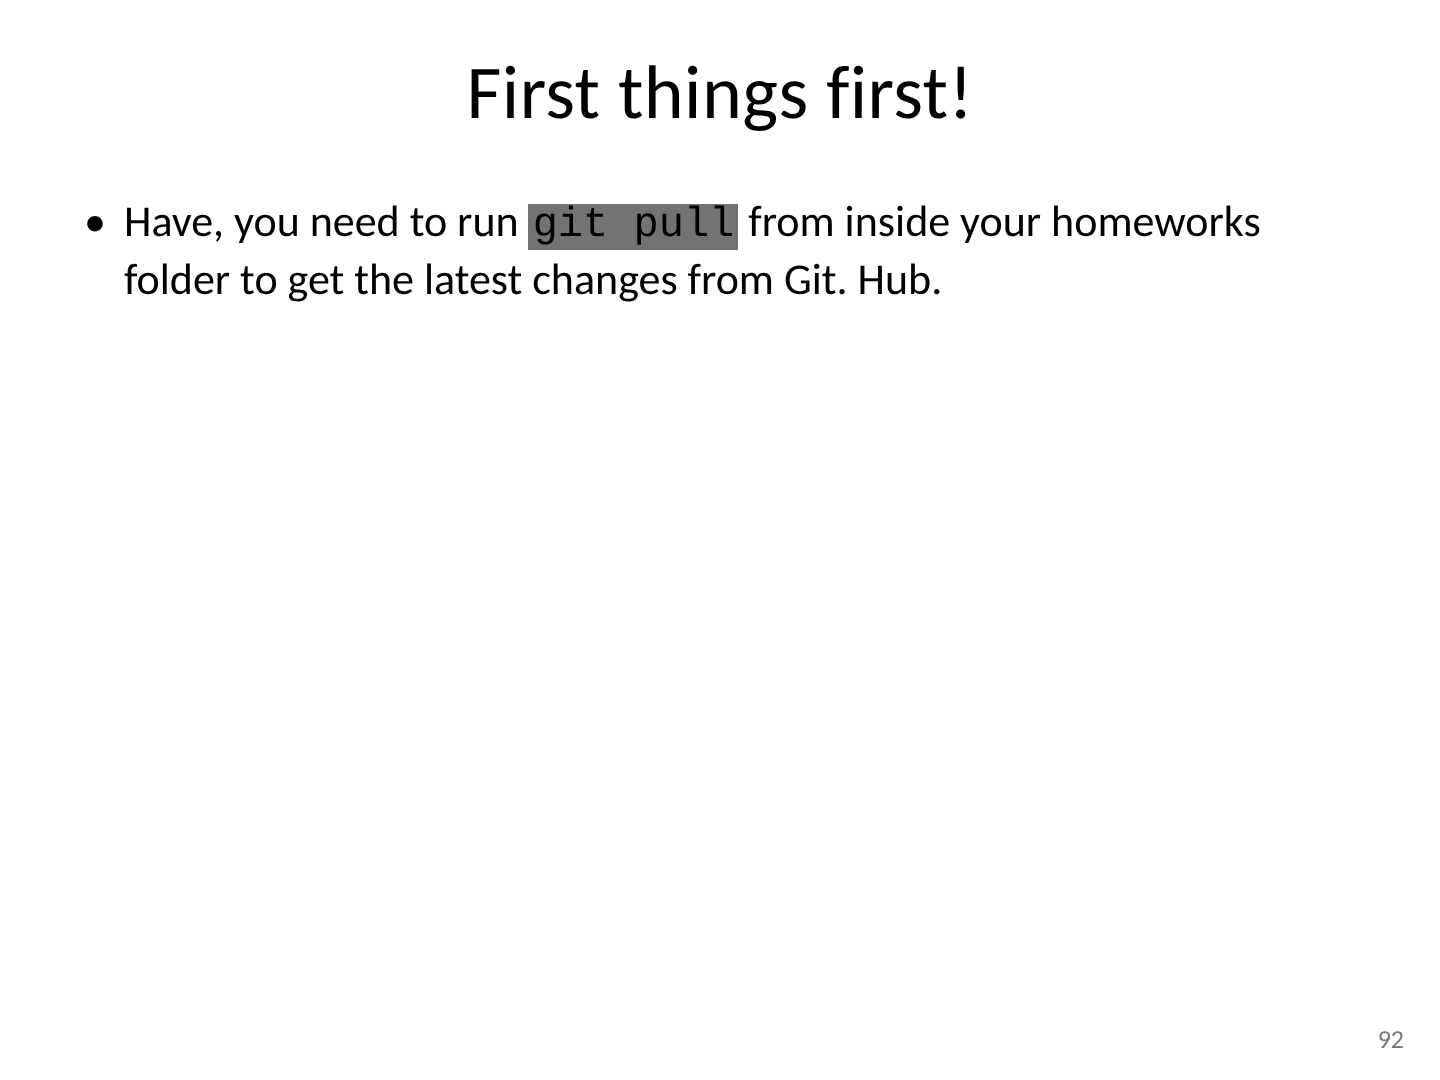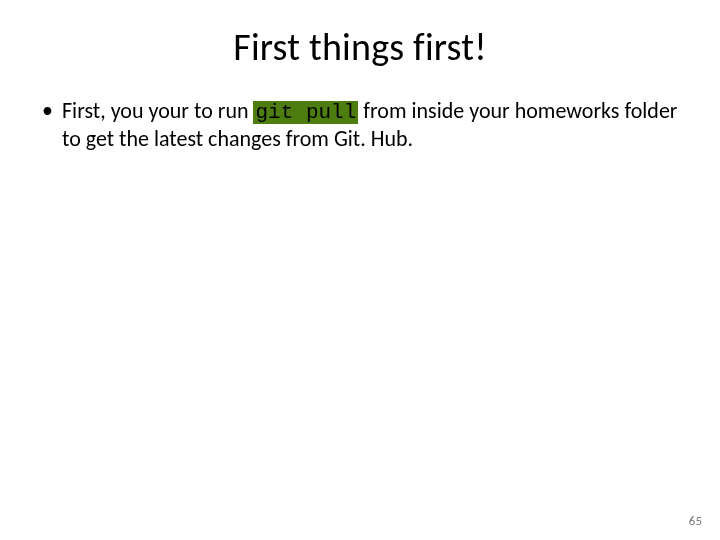--- a/index.html
+++ b/index.html
@@ -58,21 +58,21 @@
   }
   ul.lvl2 > li::before {
     content: "–";
     position: absolute;
     left: 6px;
     top: 0;
     font-size: 22px;
   }
   .code {
     font-family: "Courier New", Courier, monospace;
-    background: #4d7c0f;
+    background: #737373;
     padding: 0 2px;
     font-size: 21px;
   }
   .pagenum {
     position: absolute;
     right: 18px;
     bottom: 12px;
     font-size: 13px;
     color: #7a7a7a;
   }
@@ -80,22 +80,22 @@
 </head>
 <body>
 
 <div class="slide">
 
   <h1 class="title">First things first!</h1>
 
   <ul class="lvl1">
 
     <li>
-      <span>First, you your to run </span><span class="code">git pull</span><span> from inside your homeworks folder to get the latest changes from Git. Hub.</span>
+      <span>Have, you need to run </span><span class="code">git pull</span><span> from inside your homeworks folder to get the latest changes from Git. Hub.</span>
     </li>
 
 
 
   </ul>
 
-  <div class="pagenum">65</div>
+  <div class="pagenum">92</div>
 
 </div>
 
 </body></html>

